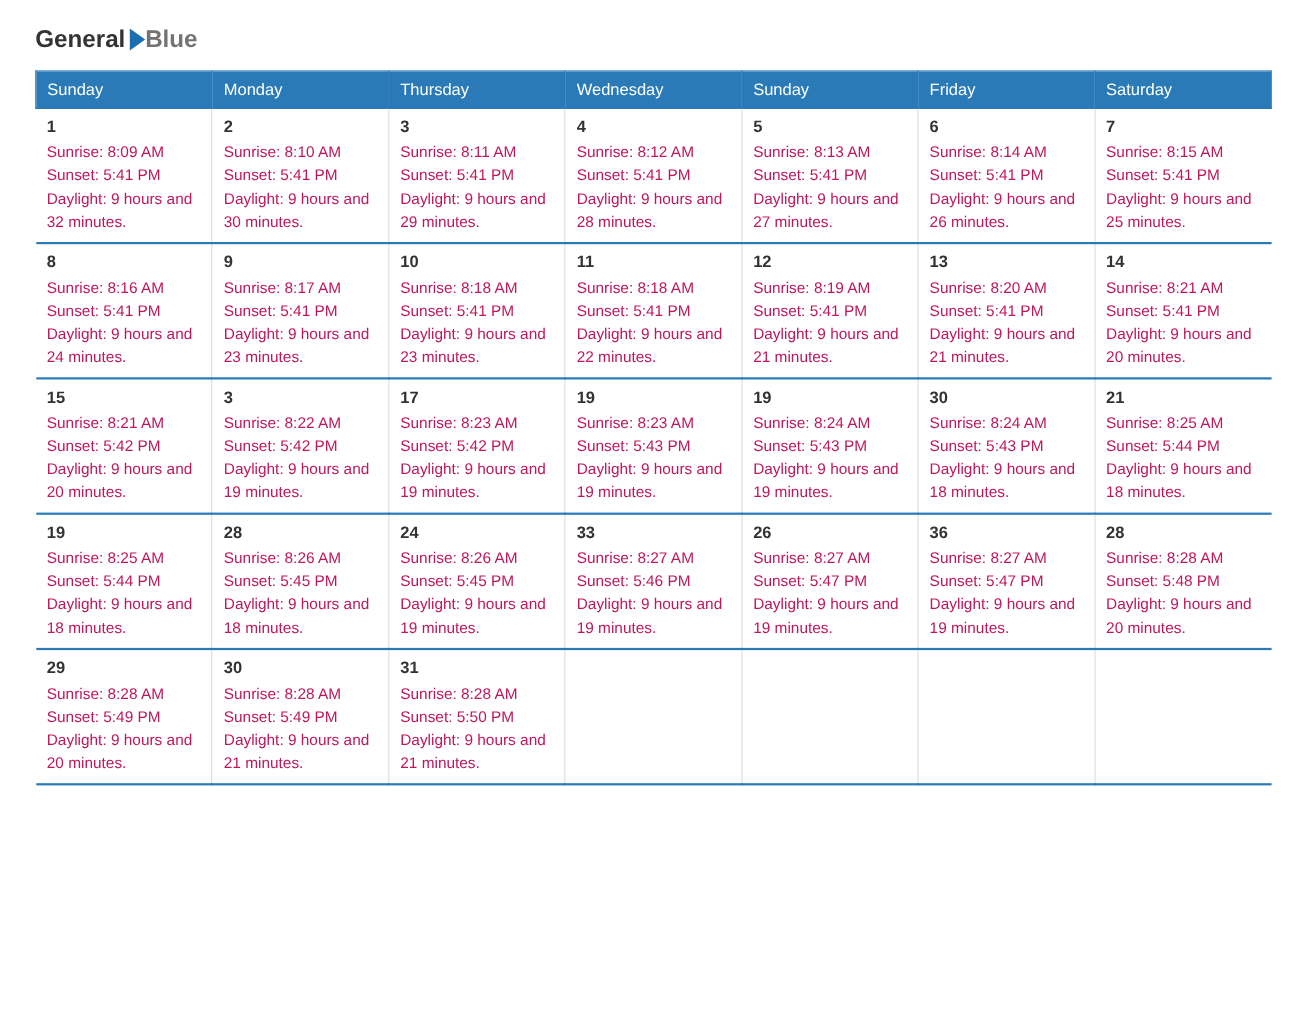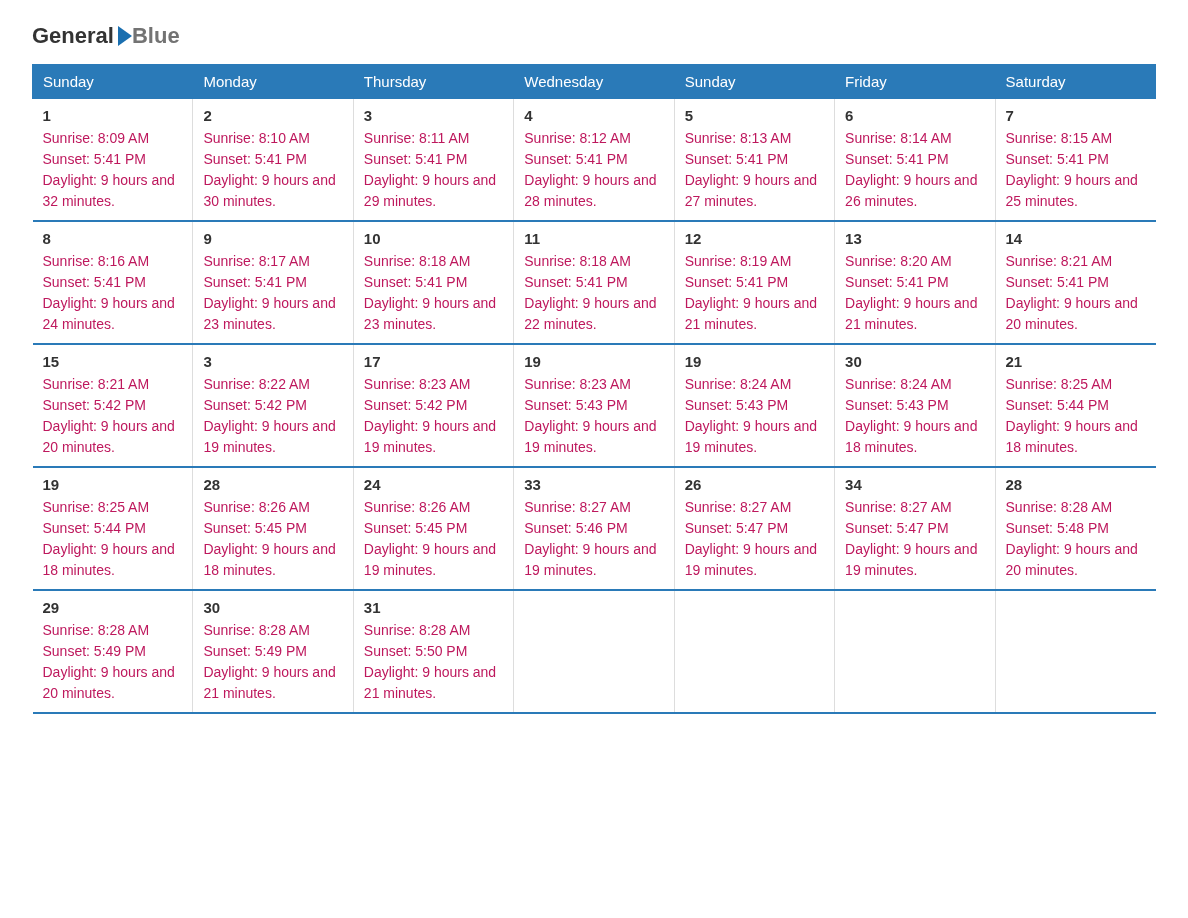--- a/index.html
+++ b/index.html
@@ -234,21 +234,21 @@
         </td>
         <td>
           <span class="day-number">33</span>
           <span class="day-info">Sunrise: 8:27 AM<br>Sunset: 5:46 PM<br>Daylight: 9 hours and 19 minutes.</span>
         </td>
         <td>
           <span class="day-number">26</span>
           <span class="day-info">Sunrise: 8:27 AM<br>Sunset: 5:47 PM<br>Daylight: 9 hours and 19 minutes.</span>
         </td>
         <td>
-          <span class="day-number">34</span>
+          <span class="day-number">36</span>
           <span class="day-info">Sunrise: 8:27 AM<br>Sunset: 5:47 PM<br>Daylight: 9 hours and 19 minutes.</span>
         </td>
         <td>
           <span class="day-number">28</span>
           <span class="day-info">Sunrise: 8:28 AM<br>Sunset: 5:48 PM<br>Daylight: 9 hours and 20 minutes.</span>
         </td>
       </tr>
       <tr>
         <td>
           <span class="day-number">29</span>

